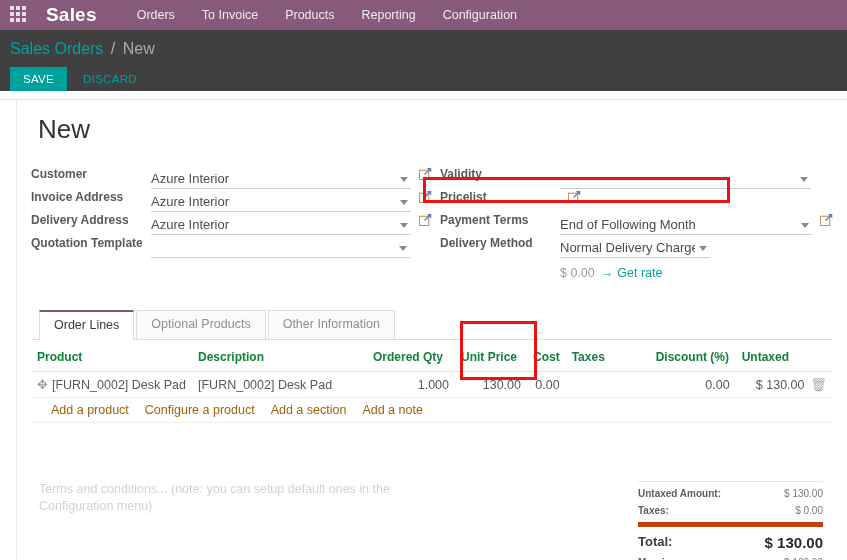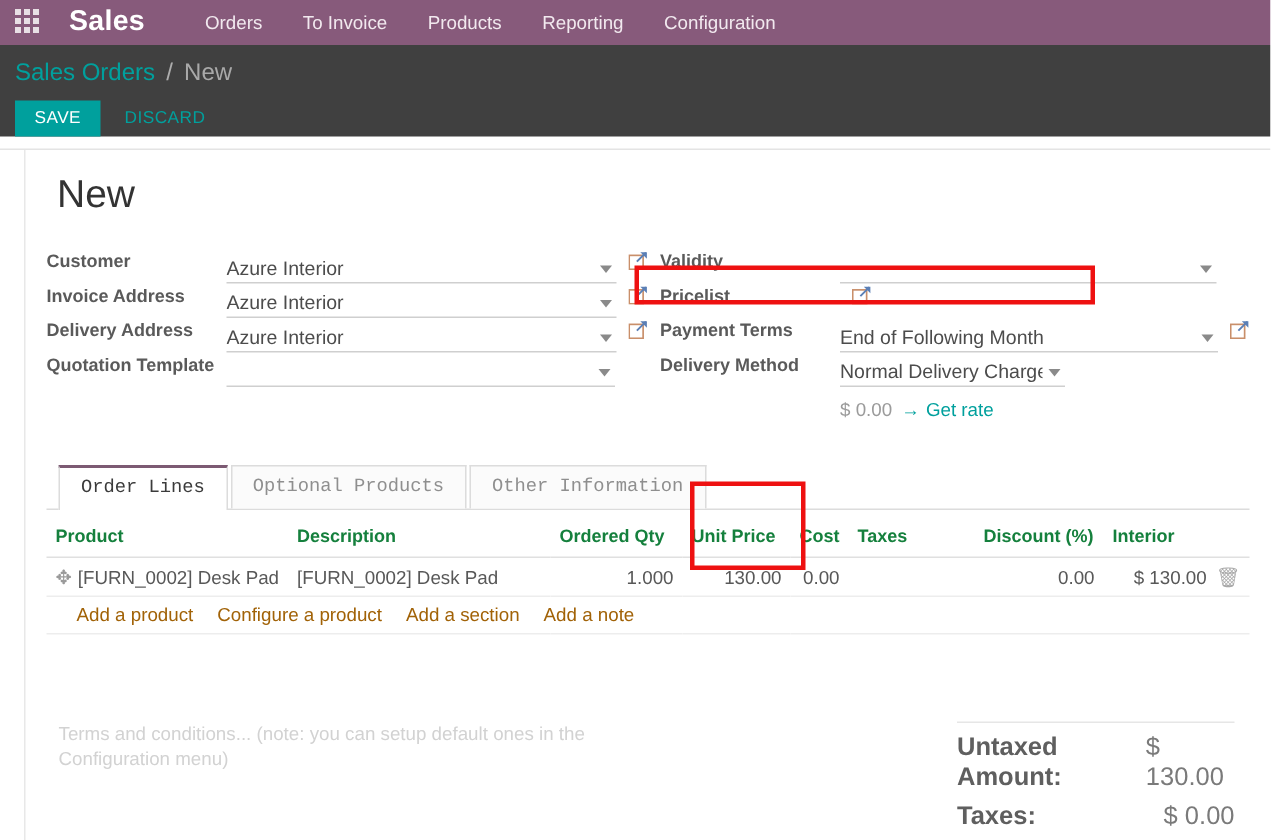--- a/index.html
+++ b/index.html
@@ -185,21 +185,20 @@
   }
   .tab {
     padding: 6px 14px 7px 14px;
     font-size: 12.5px;
     color: #8f8f8f;
     border: 1px solid #dcdcdc;
     border-bottom: none;
     background: #fbfbfb;
     margin-right: 2px;
     cursor: pointer;
-    font-family: Liberation Mono, monospace;
   }
   .tab.active {
     color: #3b3b3b;
     background: #ffffff;
     border-top: 2px solid #7c5a73;
     margin-bottom: -1px;
     padding-bottom: 8px;
   }
 
   table.lines {
@@ -243,21 +242,21 @@
     font-size: 12.5px;
     line-height: 17px;
     border-bottom: 1px solid #e6e6e6;
     padding: 0 0 12px 8px;
     cursor: text;
   }
   .totals { width: 185px; }
   .trow {
     display: flex;
     justify-content: space-between;
-    font-size: 17px;
+    font-size: 10px;
     padding: 3px 0;
     color: #6b6b6b;
   }
   .trow .tlabel { font-weight: bold; color: #5f5f5f; }
   .trow .tval { color: #7a7a7a; }
   .trow.top { border-top: 1px solid #e6e6e6; padding-top: 6px; }
   .trow.grand {
     border-top: 5px solid #c2410c;
     padding-top: 7px;
     margin-top: 3px;
@@ -439,21 +438,21 @@
       <table class="lines">
         <thead>
           <tr>
             <th style="width:160px">Product</th>
             <th style="width:175px">Description</th>
             <th class="num" style="width:88px">Ordered Qty</th>
             <th class="num" style="width:72px">Unit Price</th>
             <th class="num" style="width:34px">Cost</th>
             <th style="width:84px">Taxes</th>
             <th class="num" style="width:86px">Discount (%)</th>
-            <th class="num">Interior</th>
+            <th class="num">Untaxed</th>
           </tr>
         </thead>
         <tbody>
           <tr>
             <td>
               <span class="handle">✥</span><span>[FURN_0002] Desk Pad</span>
             </td>
             <td>[FURN_0002] Desk Pad</td>
             <td class="num">1.000</td>
             <td class="num">130.00</td>

